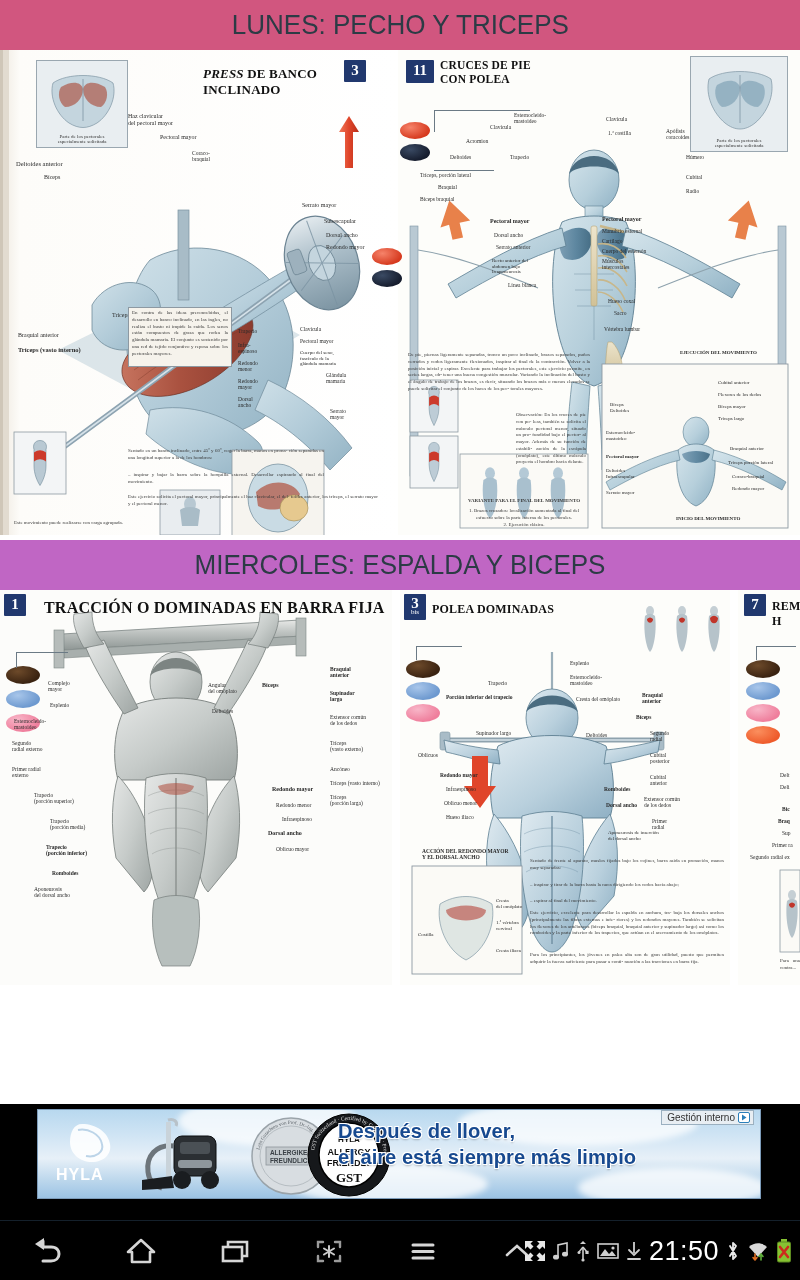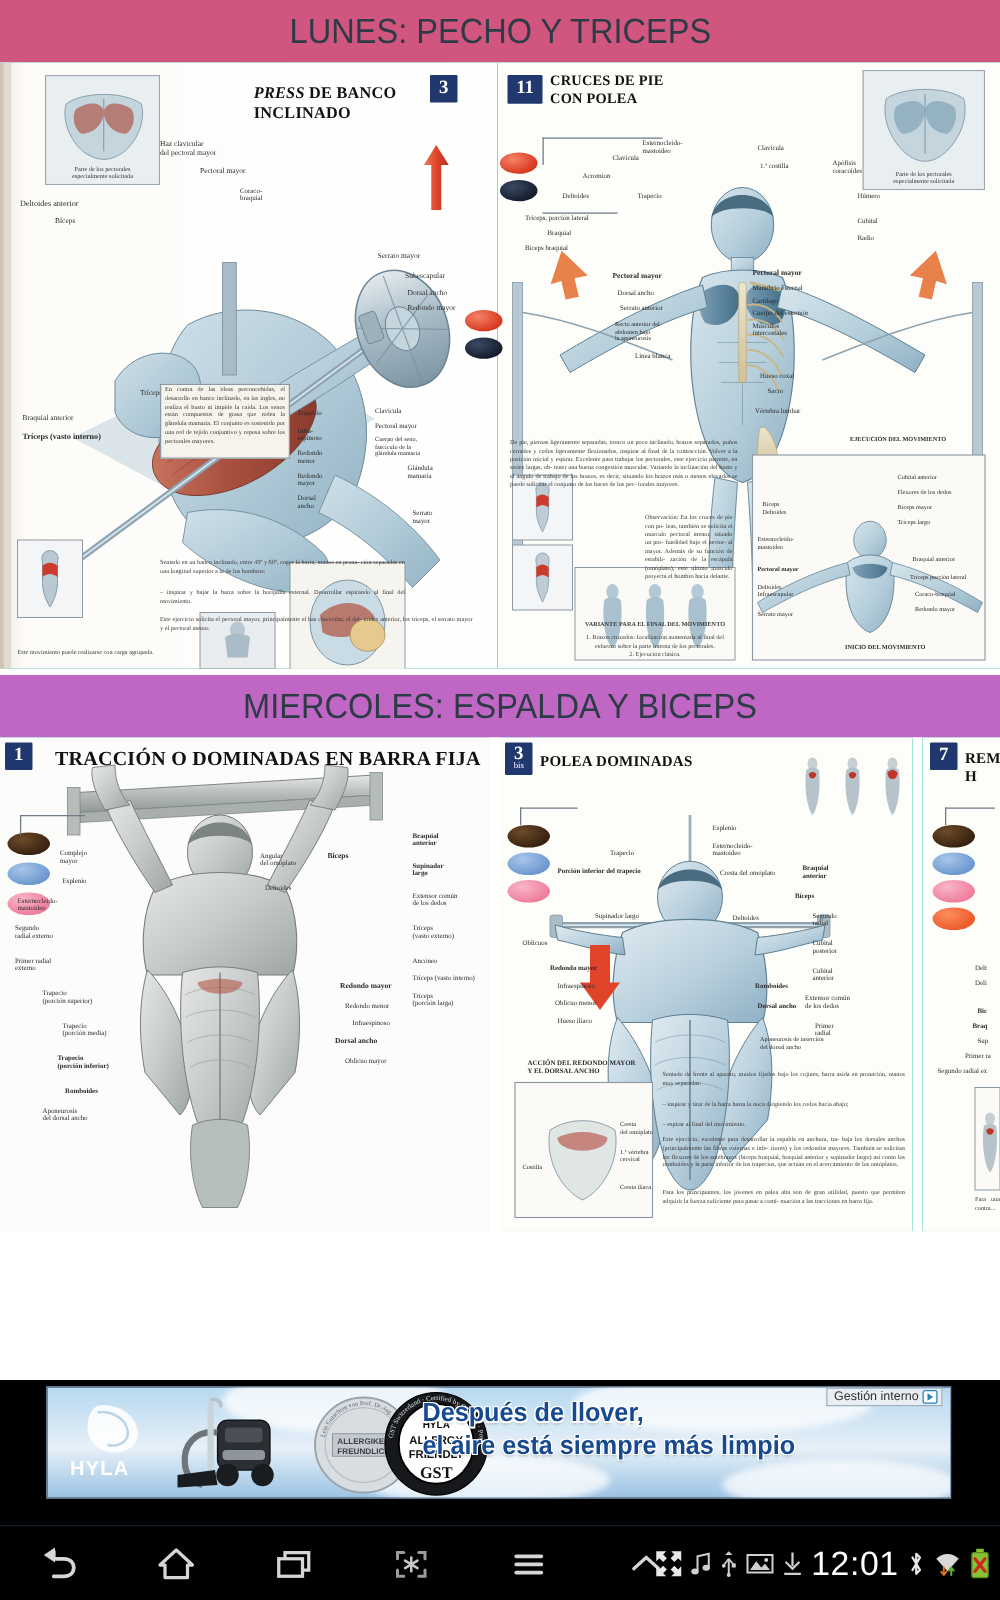--- a/index.html
+++ b/index.html
@@ -875,21 +875,21 @@
       <svg width="22" height="18" viewBox="0 0 22 18">
         <rect x="1" y="2" width="20" height="14" fill="none" stroke="#cfcfcf" stroke-width="1.6"></rect>
         <path d="M3 14 L8 7 L12 12 L15 9 L19 14 Z" fill="#cfcfcf"></path>
         <circle cx="16" cy="6" r="1.6" fill="#cfcfcf"></circle>
       </svg>
       <svg width="16" height="20" viewBox="0 0 16 20">
         <path d="M8 1 L8 12" stroke="#cfcfcf" stroke-width="1.8"></path>
         <path d="M3 9 L8 14 L13 9" fill="none" stroke="#cfcfcf" stroke-width="1.8" stroke-linecap="round"></path>
         <path d="M2 18 L14 18" stroke="#cfcfcf" stroke-width="1.8" stroke-linecap="round"></path>
       </svg>
-      <span class="clock">12:01</span>
+      <span class="clock">21:50</span>
       <svg width="14" height="22" viewBox="0 0 14 22">
         <path d="M4 6 L10 16 L7 19 L7 3 L10 6 L4 16" fill="none" stroke="#e8e8e8" stroke-width="1.8" stroke-linejoin="round" stroke-linecap="round"></path>
       </svg>
       <svg width="22" height="22" viewBox="0 0 22 22">
         <path d="M11 17 L2 7 C7 2 15 2 20 7 Z" fill="#d9d9d9"></path>
         <path d="M8 14 L8 20 M8 20 L6 17.5 M8 20 L10 17.5" stroke="#e06f22" stroke-width="1.6" fill="none" stroke-linecap="round"></path>
         <path d="M14 20 L14 14 M14 14 L12 16.5 M14 14 L16 16.5" stroke="#5fae3a" stroke-width="1.6" fill="none" stroke-linecap="round"></path>
       </svg>
       <svg width="16" height="24" viewBox="0 0 16 24">
         <rect x="5" y="0" width="6" height="3" fill="#86c232"></rect>

